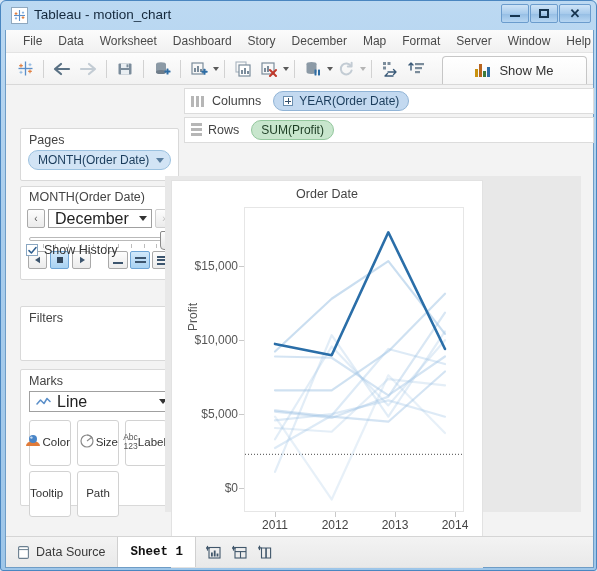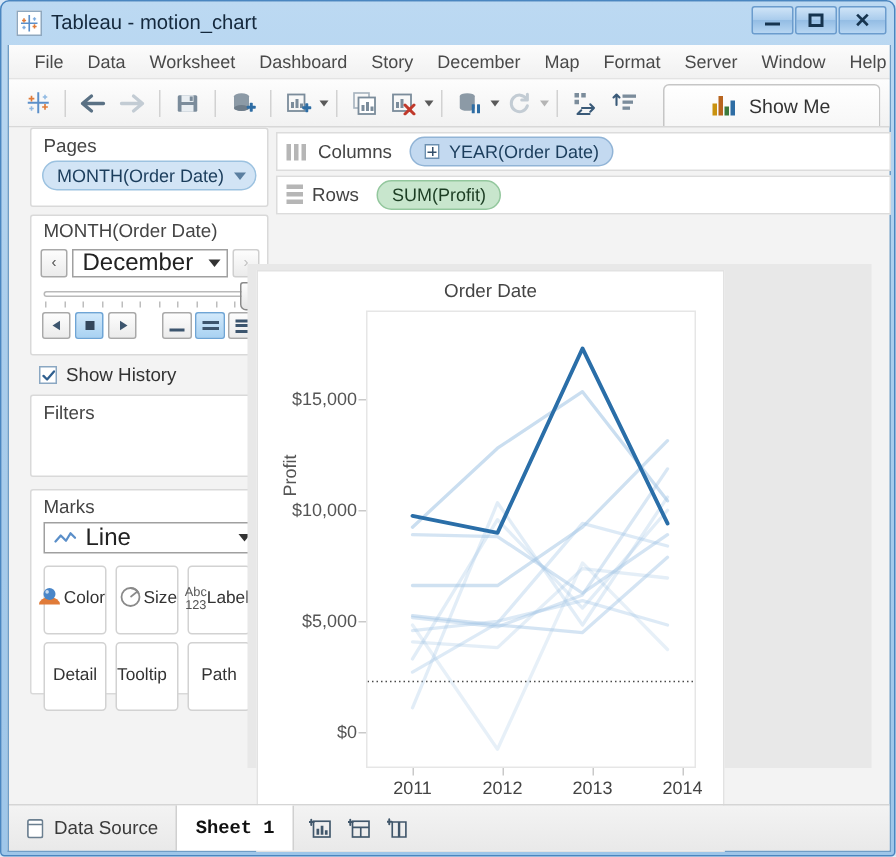--- a/index.html
+++ b/index.html
@@ -82,21 +82,21 @@
   }
   .showme-ic{margin-right:8px;display:flex;align-items:flex-end;height:13px;}
   .showme-ic i{display:block;width:3px;margin-right:1px;}
   
   .leftpanel{
     position:absolute;left:0;top:55px;width:173px;height:427px;
     background:#f3f3f3;
   }
   .card{
     background:#fff;border:1px solid #d9d9d9;border-radius:2px;
-    position:absolute;box-sizing:border-box;
+    position:absolute;box-sizing:border-box;margin-top:43px;
   }
   .card-title{
     font-size:12.5px;color:#444;padding:4px 0 0 8px;
   }
   .pill{
     height:20px;border-radius:10px;box-sizing:border-box;
     display:flex;align-items:center;padding:0 9px;
     font-size:12px;white-space:nowrap;
   }
   .pill.blue{background:#d2e4f5;border:1px solid #9cc2e0;color:#1b3d5c;}
@@ -532,23 +532,20 @@
           <div class="markbtn">
             <span class="mi" style="flex-direction:column;font-size:8.5px;line-height:9px;color:#555;">
               <span>Abc</span>
               <span>123</span>
             </span>
             <span>Label</span>
           </div>
         </div>
 
         <div style="position:absolute;left:8px;top:101px;display:flex;gap:6px;">
-          <div class="markbtn" style="justify-content:center;">
-            <span>Detail</span>
-          </div>
           <div class="markbtn" style="justify-content:flex-start;">
             <span>Tooltip</span>
           </div>
           <div class="markbtn" style="justify-content:center;">
             <span>Path</span>
           </div>
         </div>
       </div>
     </div>
 

